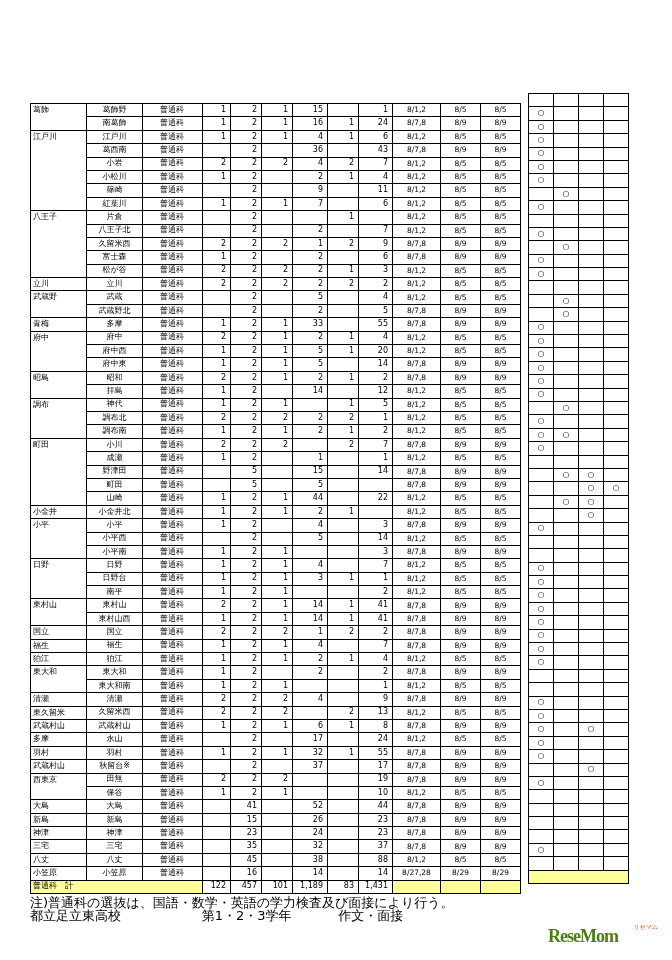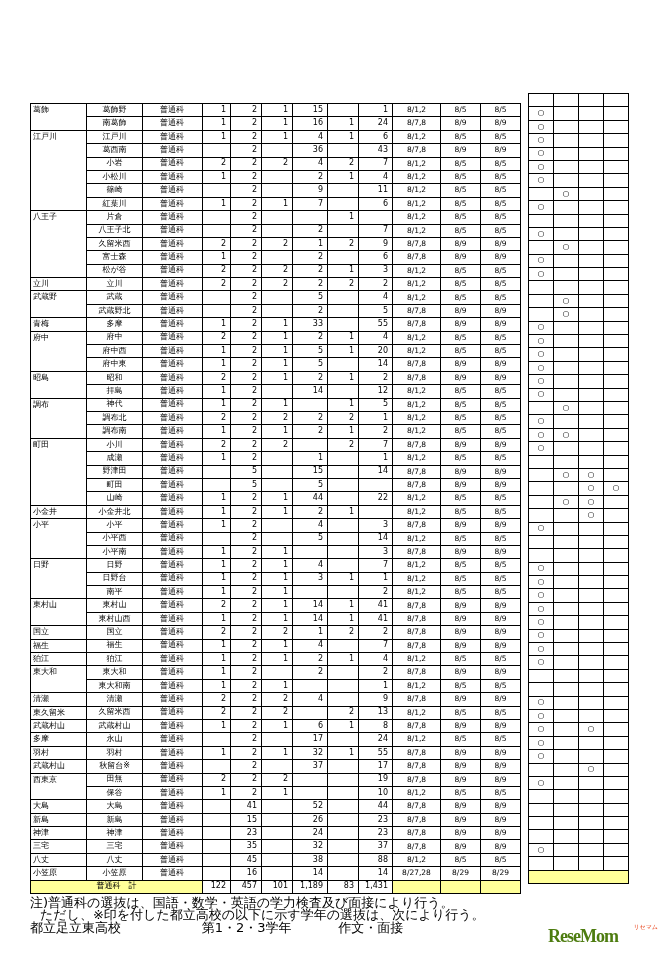--- a/index.html
+++ b/index.html
@@ -13,21 +13,21 @@
   td{
     border:1px solid #000;height:13.4px;box-sizing:border-box;
     font-size:8px;line-height:1.1;padding:0 2px;white-space:nowrap;overflow:hidden;
   }
   td.area{text-align:left;vertical-align:top;padding-top:2px;}
   td.school{text-align:center;}
   td.course{text-align:left;padding-left:17px;}
   td.num{text-align:right;padding-right:4px;}
   td.date{text-align:center;padding:0;font-size:7.5px;}
   td.mark{text-align:center;padding:0;font-size:8px;}
-  td.total-label{background:#ffff99;text-align:center;}
+  td.total-label{background:#ffff99;text-align:left;}
   td.total-yellow{background:#ffff99;}
   .notes{position:absolute;left:30px;top:897px;font-size:13px;line-height:12px;}
   .notes .indent{padding-left:10px;}
   .school-note{margin-top:1px;}
   .school-note:first-of-type{margin-top:7px;}
   .school-note .nm{display:inline-block;width:125px;}
   .school-note .gr{display:inline-block;width:175px;text-align:center;}
   .logo{position:absolute;right:14px;top:926px;width:110px;height:30px;}
   .logo-text{font-size:18px;font-weight:bold;color:#4d7c0f;letter-spacing:-1px;font-family:Liberation Serif, serif;}
   .logo-kana{position:absolute;top:-3px;right:0;font-size:6px;color:#e8380d;}
@@ -1208,21 +1208,20 @@
         <td class="mark"></td>
       </tr>
       <tr>
         <td class="mark total-yellow" colspan="4"></td>
       </tr>
     </tbody>
 </table>
 
 <div class="notes">
   <div>注)普通科の選抜は、国語・数学・英語の学力検査及び面接により行う。</div>
-  <div class="indent">ただし、※印を付した都立高校の以下に示す学年の選抜は、次により行う。</div>
   <div class="school-note">
     <span class="nm">都立足立東高校</span>
     <span class="gr">第1・2・3学年</span>
     <span class="mt">作文・面接</span>
   </div>
 </div>
 
 <div class="logo">
   <span class="logo-kana">リセマム</span>
   <span class="logo-text">ReseMom</span>

